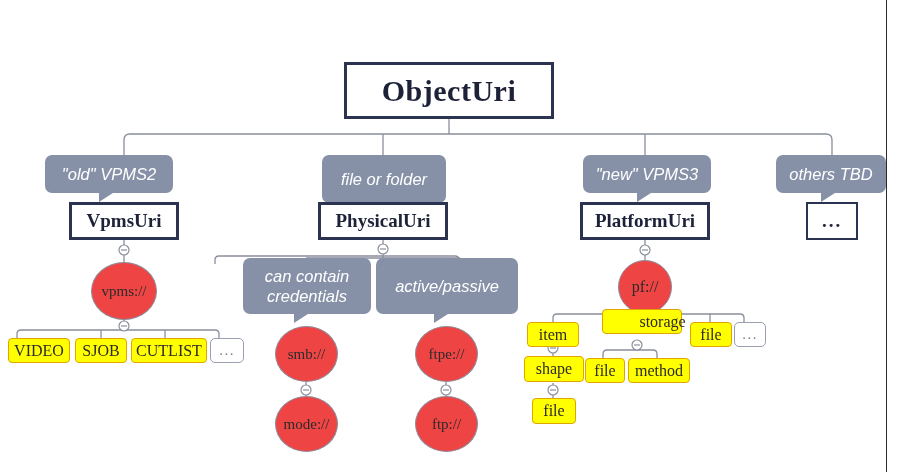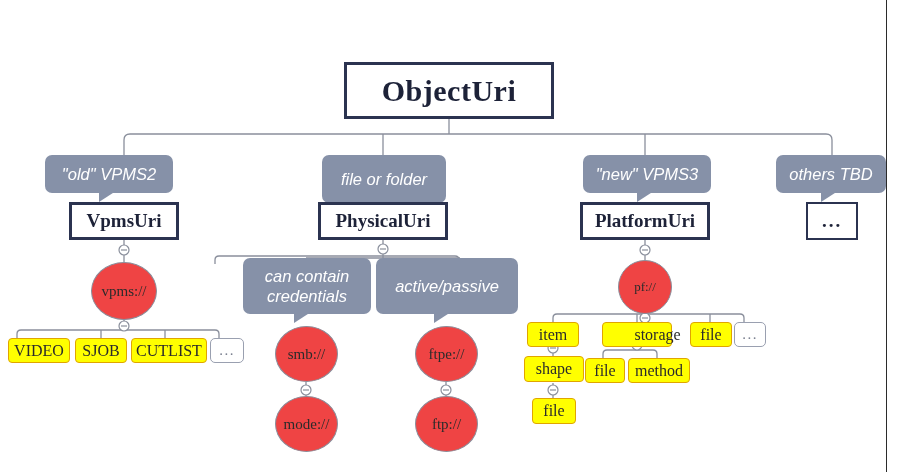--- a/index.html
+++ b/index.html
@@ -82,21 +82,21 @@
   
   .ellipse {
     background: #ef4444;
     border: 1.4px solid #8a8f9c;
     border-radius: 50%;
     font-family: "Liberation Serif", serif;
     font-size: 15px;
     color: #2b2b2b;
   }
   .ellipse.small {
-    font-size: 13px;
+    font-size: 16px;
     font-family: Liberation Serif, serif;
   }
 
   
   .leaf {
     background: #ffff00;
     border: 1.6px solid #e0a500;
     border-radius: 4px;
     font-family: "Liberation Serif", serif;
     font-size: 16px;
@@ -240,21 +240,21 @@
 
   <div class="node ellipse" style="left:275px; top:326px; width:63px; height:56px;">smb://</div>
   <div class="node ellipse" style="left:275px; top:396px; width:63px; height:56px;">mode://</div>
 
   <div class="node ellipse" style="left:415px; top:326px; width:63px; height:56px;">ftpe://</div>
   <div class="node ellipse" style="left:415px; top:396px; width:63px; height:56px;">ftp://</div>
 
   <div class="node ellipse small" style="left:618px; top:260px; width:54px; height:54px;">pf://</div>
 
   <div class="node leaf" style="left:527px; top:322px; width:52px; height:25px;">item</div>
-  <div class="node leaf" style="left:602px; top:322px; width:70px; height:25px;padding-left:44px;">storage</div>
+  <div class="node leaf" style="left:602px; top:309px; width:80px; height:25px;padding-left:44px;">storage</div>
   <div class="node leaf" style="left:690px; top:322px; width:42px; height:25px;">file</div>
   <div class="node leaf leaf-ellipsis" style="left:734px; top:322px; width:32px; height:25px;">...</div>
 
   <div class="node leaf" style="left:524px; top:356px; width:60px; height:26px;">shape</div>
   <div class="node leaf" style="left:532px; top:398px; width:44px; height:26px;">file</div>
 
   <div class="node leaf" style="left:585px; top:358px; width:40px; height:25px;">file</div>
   <div class="node leaf" style="left:628px; top:358px; width:62px; height:25px;">method</div>
 
   <div class="edge-border" style="left:886px;"></div>

